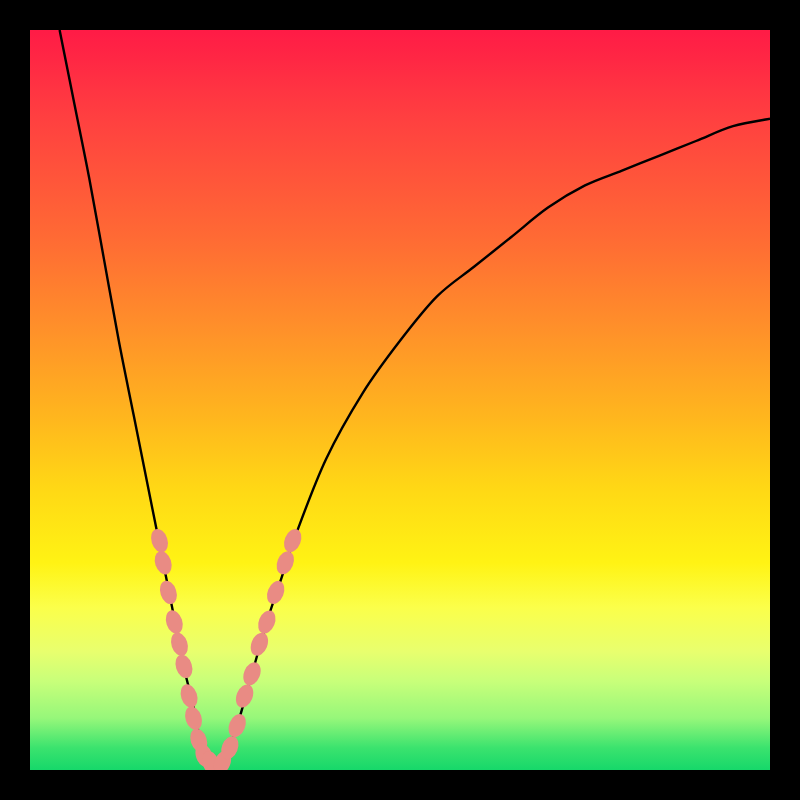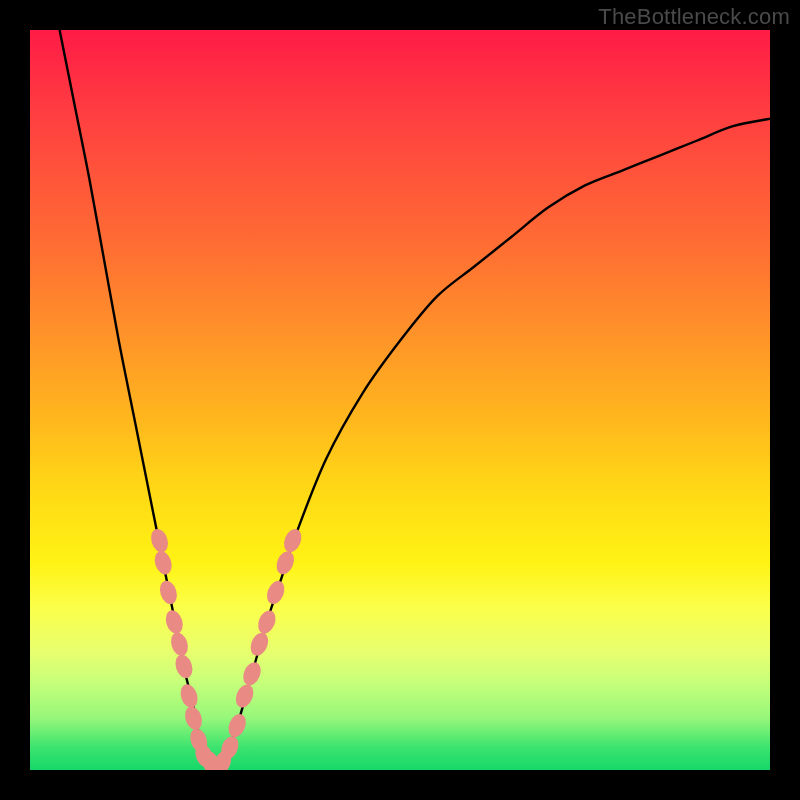--- a/index.html
+++ b/index.html
@@ -90,14 +90,13 @@
           <ellipse cx="222" cy="643.8" rx="8" ry="12" fill="#e98b84" transform="rotate(22 222 643.8)"></ellipse>
           <ellipse cx="229.4" cy="614.2" rx="8" ry="12" fill="#e98b84" transform="rotate(22 229.4 614.2)"></ellipse>
           <ellipse cx="236.8" cy="592" rx="8" ry="12" fill="#e98b84" transform="rotate(22 236.8 592)"></ellipse>
           <ellipse cx="245.68" cy="562.4" rx="8" ry="12" fill="#e98b84" transform="rotate(22 245.68 562.4)"></ellipse>
           <ellipse cx="255.29999999999998" cy="532.8" rx="8" ry="12" fill="#e98b84" transform="rotate(22 255.29999999999998 532.8)"></ellipse>
           <ellipse cx="262.7" cy="510.6" rx="8" ry="12" fill="#e98b84" transform="rotate(22 262.7 510.6)"></ellipse>
         </g>
     </svg>
   </div>
 
-  <div class="watermark">TheBottleneck.com</div>
 </div>
 
 </body></html>

